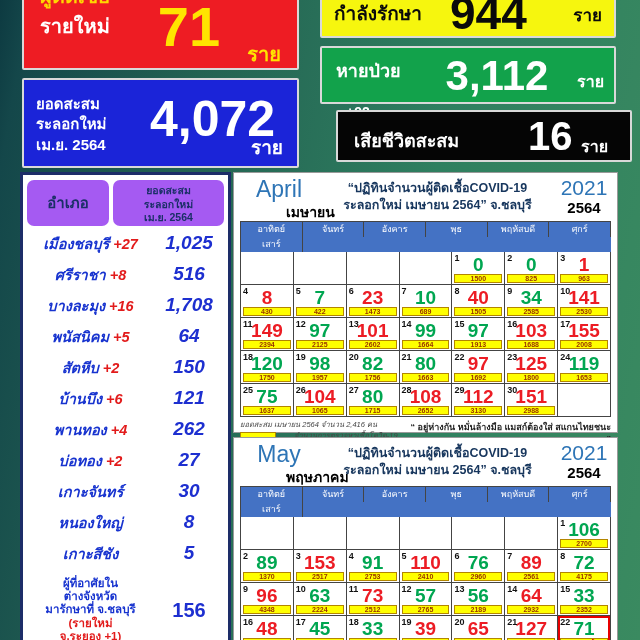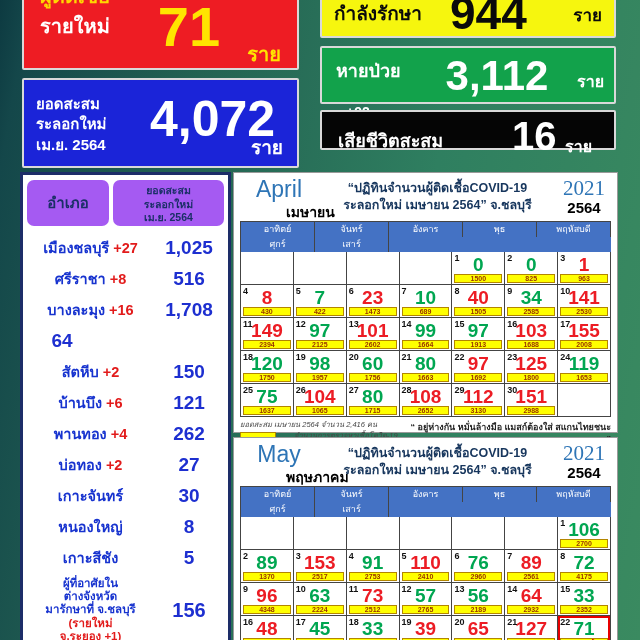--- a/index.html
+++ b/index.html
@@ -25,56 +25,56 @@
   .card-yellow .label { position:absolute; left:12px; bottom:8px; color:#0a0a0a; font-weight:bold; font-size:19px; }
   .card-yellow .val { position:absolute; left:128px; bottom:-4px; color:#0a0a0a; font-weight:bold; font-size:46px; }
   .card-yellow .unit { position:absolute; right:12px; bottom:8px; color:#0a0a0a; font-weight:bold; font-size:17px; }
 
   .card-green { left:320px; top:46px; width:296px; height:58px; background:#12a24b; }
   .card-green .label { position:absolute; left:14px; top:8px; color:#fff; font-weight:bold; font-size:18px; }
   .card-green .delta { position:absolute; left:24px; top:32px; color:#fff; font-weight:bold; font-size:14px;margin-top:24px; }
   .card-green .val { position:absolute; left:100px; top:4px; width:150px; text-align:center; color:#fff; font-weight:bold; font-size:42px; }
   .card-green .unit { position:absolute; right:10px; bottom:8px; color:#fff; font-weight:bold; font-size:16px; }
 
-  .card-black { left:320px; top:110px; width:296px; height:40px; background:#050505; }
+  .card-black { left:336px; top:110px; width:296px; height:52px; background:#050505; }
   .card-black .label { position:absolute; left:16px; top:14px; color:#fff; font-weight:bold; font-size:18px; }
   .card-black .val { position:absolute; left:190px; top:2px; color:#fff; font-weight:bold; font-size:40px; }
   .card-black .unit { position:absolute; right:22px; top:22px; color:#fff; font-weight:bold; font-size:16px; }
 
   
   .districts { position:absolute; left:20px; top:172px; width:211px; height:478px;
     background:#fff; border:3px solid #1d2d68; padding:5px 4px; }
   .d-head { display:flex; gap:4px; }
   .d-head .hn { flex:0 0 82px; height:46px; background:#a55af2; border-radius:7px;
     display:flex; align-items:center; justify-content:center; color:#1a2f66; font-weight:bold; font-size:15px; }
   .d-head .hv { flex:1; background:#a55af2; border-radius:7px; text-align:center;
     color:#1a2f66; font-weight:bold; font-size:10.5px; line-height:1.3; padding-top:4px; }
   .d-rows { margin-top:6px; }
-  .d-row { display:flex; align-items:center; height:31px; }
+  .d-row { display:flex; align-items:flex-start; height:31px;font-style:italic; }
   .d-name { flex:1; text-align:center; color:#1733cf; font-weight:bold; font-size:14.5px; white-space:nowrap; }
   .d-delta { color:#e21b1b; font-weight:bold; }
   .d-val { flex:0 0 70px; text-align:center; color:#1d2fd0; font-weight:bold; font-size:19px; }
   .d-special { display:flex; align-items:center; margin-top:4px; }
   .d-sp-name { flex:1; text-align:center; color:#1733cf; font-weight:bold; font-size:11.5px; line-height:1.15; }
   .d-sp-note { color:#e21b1b; }
 
   
   .cal { position:absolute; left:233px; width:385px; background:#fff; border:1px solid #9a9a9a; padding:4px 6px; }
   #cal-april { top:172px; height:261px; }
   #cal-may { top:437px; height:250px; }
   .cal-header { display:flex; height:44px; }
   .month-col { width:78px; text-align:center; }
   .month-en { color:#2e75b6; font-size:23px; line-height:24px; }
   .month-th { color:#000; font-size:14px; font-weight:bold;margin-left:46px; }
   .cal-title { flex:1; text-align:center; color:#17365d; font-weight:bold; font-size:12.5px; line-height:1.35; padding-top:3px; }
   .year-col { width:54px; text-align:center; }
-  .year-en { color:#2e75b6; font-size:21px; line-height:22px;font-family:Liberation Serif, serif; }
+  .year-en { color:#2e75b6; font-size:21px; line-height:22px; }
   .year-th { color:#000; font-size:15px; font-weight:bold; }
   .cal-grid { border-left:1px solid #444; border-top:1px solid #444; }
-  .cal-wd { display:grid; grid-template-columns:repeat(5,1fr); background:#4472c4; }
+  .cal-wd { display:grid; grid-template-columns:repeat(6,1fr); background:#4472c4; }
   .cal-wd div { color:#fff; font-size:9px; text-align:center; line-height:15px; height:15px;
     border-right:1px solid #444; overflow:hidden; }
   .cal-week { display:grid; grid-template-columns:repeat(7,1fr); }
   .cal-cell { position:relative; height:33px; border-right:1px solid #444; border-bottom:1px solid #444; background:#fff; }
   .dnum { position:absolute; left:2px; top:1px; font-size:9px; font-weight:bold; color:#111; }
   .dval { text-align:center; font-weight:bold; font-size:19px; line-height:23px; padding-top:1px; }
   .vg { color:#00a651; } .vr { color:#ec1c24; }
   .dtest { position:absolute; left:2px; right:2px; bottom:1px; height:9px; background:#ffff00;
     border:1px solid #b38600; font-size:7px; line-height:7px; text-align:center; color:#993300; font-weight:bold; overflow:hidden; }
   .dtest.note { color:#e00000; font-size:6px; }
@@ -152,20 +152,21 @@
         </div>
         <div class="d-row">
           <div class="d-name">ศรีราชา <span class="d-delta">+8</span></div>
           <div class="d-val">516</div>
         </div>
         <div class="d-row">
           <div class="d-name">บางละมุง <span class="d-delta">+16</span></div>
           <div class="d-val">1,708</div>
         </div>
         <div class="d-row">
+          <div class="d-name">พนัสนิคม <span class="d-delta">+5</span></div>
           <div class="d-val">64</div>
         </div>
         <div class="d-row">
           <div class="d-name">สัตหีบ <span class="d-delta">+2</span></div>
           <div class="d-val">150</div>
         </div>
         <div class="d-row">
           <div class="d-name">บ้านบึง <span class="d-delta">+6</span></div>
           <div class="d-val">121</div>
         </div>
@@ -328,21 +329,21 @@
             <div class="dval vg">120</div>
             <div class="dtest">1750</div>
           </div>
           <div class="cal-cell">
             <span class="dnum">19</span>
             <div class="dval vg">98</div>
             <div class="dtest">1957</div>
           </div>
           <div class="cal-cell">
             <span class="dnum">20</span>
-            <div class="dval vg">60</div>
+            <div class="dval vg">82</div>
             <div class="dtest">1756</div>
           </div>
           <div class="cal-cell">
             <span class="dnum">21</span>
             <div class="dval vg">80</div>
             <div class="dtest">1663</div>
           </div>
           <div class="cal-cell">
             <span class="dnum">22</span>
             <div class="dval vr">97</div>

